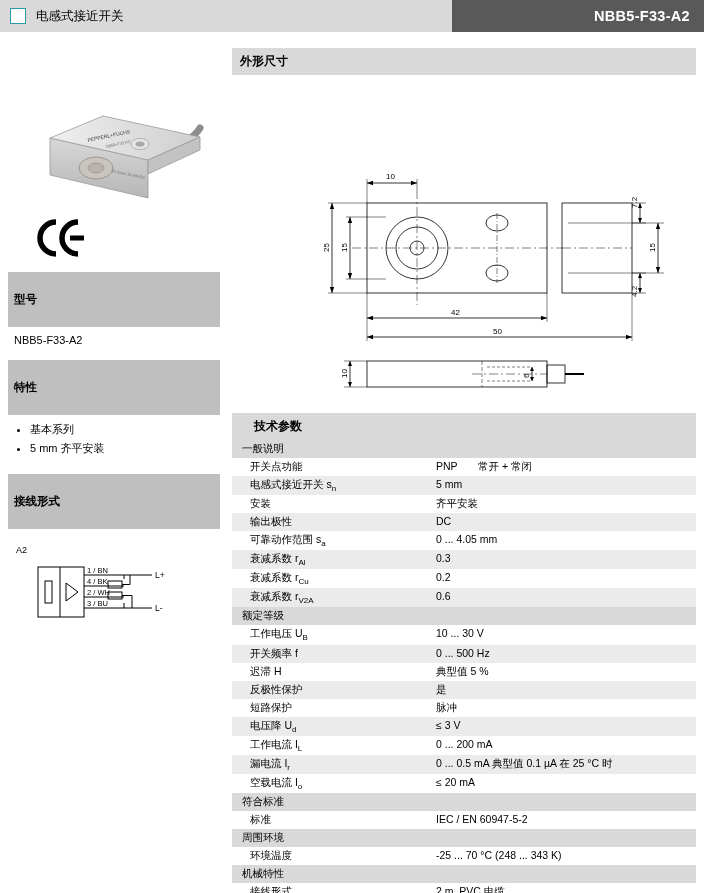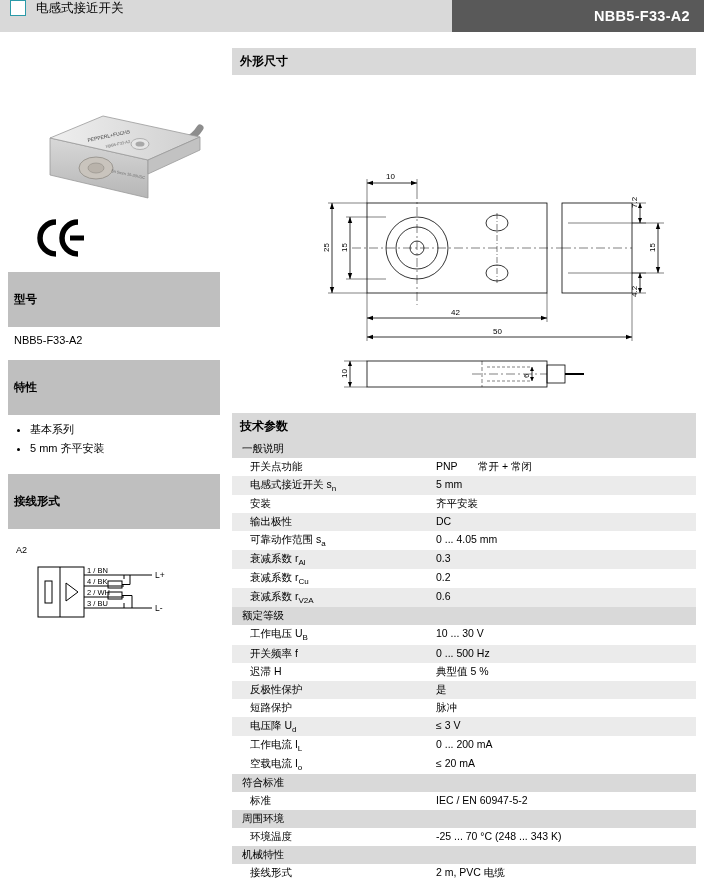--- a/index.html
+++ b/index.html
@@ -21,21 +21,21 @@
     top: 0; left: 0;
     width: 704px; height: 32px;
     background: #ffffff;
   }
   .header-left {
     position: absolute;
     left: 0; top: 0;
     width: 452px; height: 32px;
     background: #d9d9d9;
     display: flex;
-    align-items: flex-start;
+    align-items: center;
     padding-left: 10px;
   }
   .header-square {
     width: 16px; height: 16px;
     border: 1.5px solid #2b9aa8;
     background: #ffffff;
     margin-right: 10px;
     flex: 0 0 auto;
   }
   .header-title {
@@ -117,21 +117,21 @@
     position: relative;
     background: #ffffff;
     text-align: center;
   }
 
   
   .spec-title {
     background: #d9d9d9;
     font-weight: bold;
     font-size: 12px;
-    padding: 5px 8px;
+    padding: 5px 22px;
     margin-top: 8px;
   }
   table.spec {
     width: 100%;
     border-collapse: collapse;
     font-size: 10.5px;
   }
   table.spec tr.group td {
     background: #d9d9d9;
     font-weight: normal;
@@ -425,20 +425,24 @@
         <td class="val">脉冲</td>
       </tr>
       <tr class="row alt">
         <td class="key"><span>电压降  U</span><sub>d</sub></td>
         <td class="val">≤ 3 V</td>
       </tr>
       <tr class="row">
         <td class="key"><span>工作电流  I</span><sub>L</sub></td>
         <td class="val">0 ... 200 mA</td>
       </tr>
+      <tr class="row alt">
+        <td class="key"><span>漏电流 I</span><sub>r</sub></td>
+        <td class="val">0 ... 0.5 mA 典型值 0.1 µA 在 25 °C 时</td>
+      </tr>
       <tr class="row">
         <td class="key"><span>空载电流  I</span><sub>o</sub></td>
         <td class="val">≤ 20 mA</td>
       </tr>
 
       <tr class="group">
         <td colspan="2">符合标准</td>
       </tr>
       <tr class="row">
         <td class="key">标准</td>

